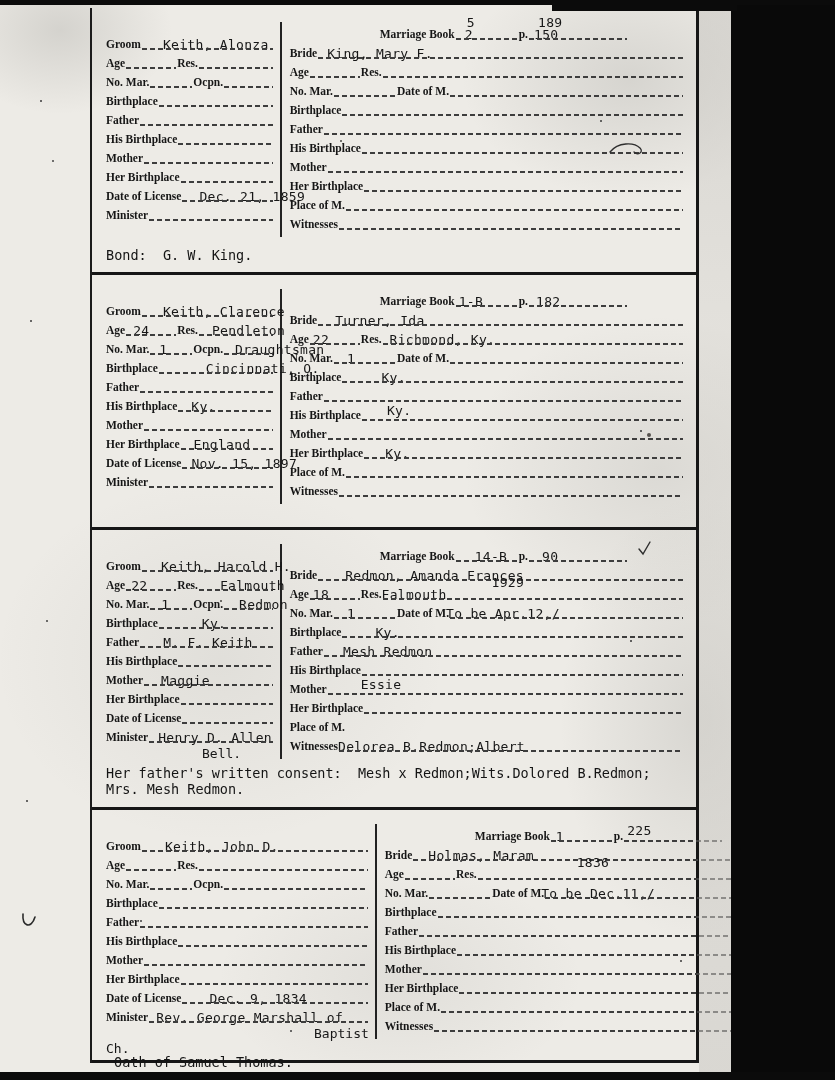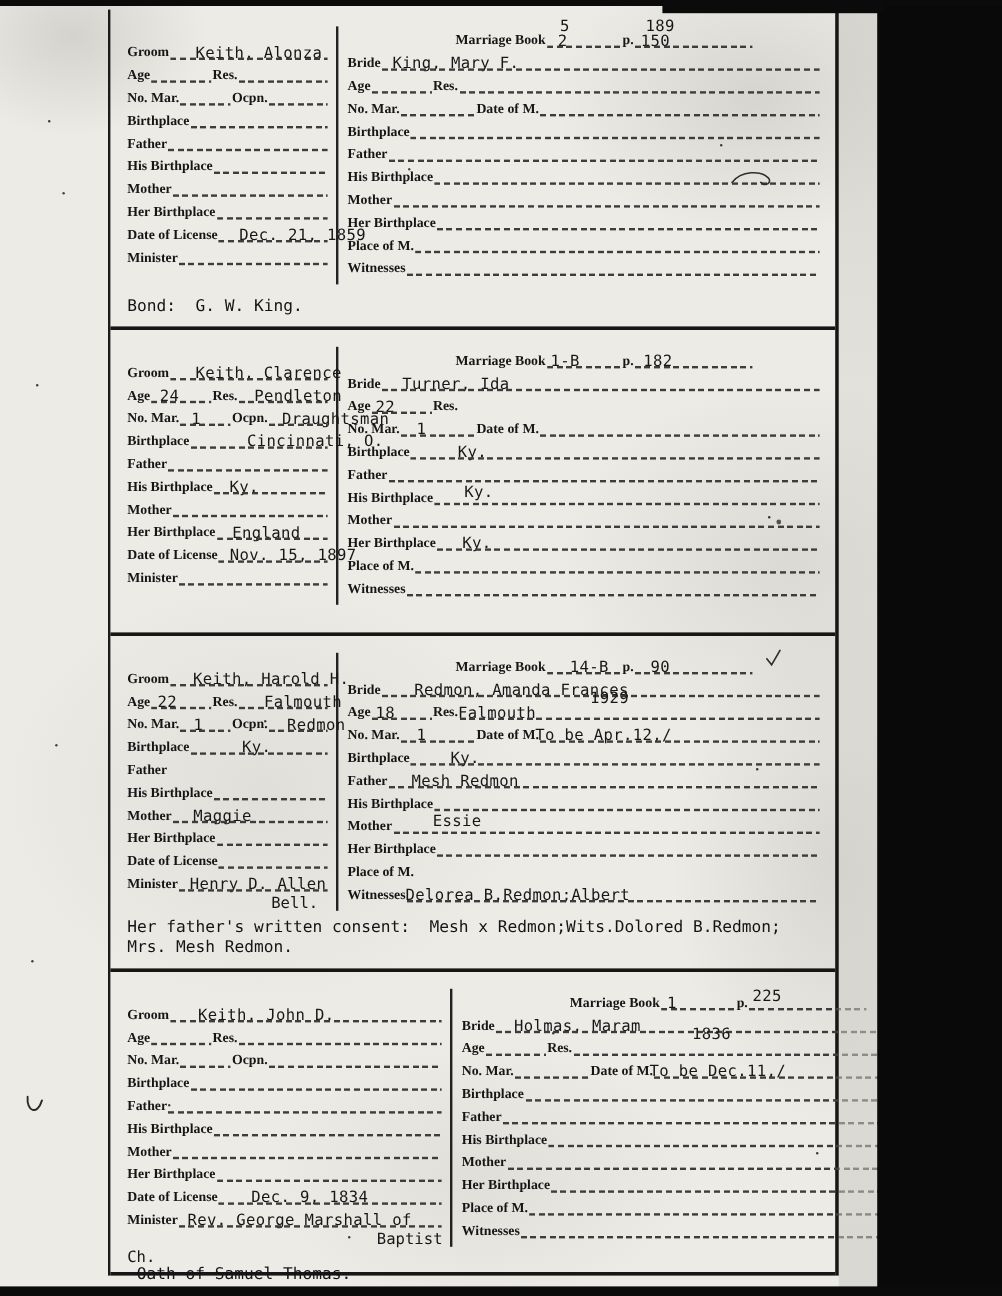--- a/index.html
+++ b/index.html
@@ -303,20 +303,23 @@
               <span class="fill">
                 <span class="val" style="left:18px">Turner, Ida</span>
               </span>
             </div>
           <div class="row">
               <span class="lbl">Age</span>
               <span class="fill fw52">
                 <span class="val" style="left:4px">22</span>
               </span>
               <span class="lbl">Res.</span>
+              <span class="fill">
+                <span class="val" style="left:8px">Richmond, Ky.</span>
+              </span>
             </div>
           <div class="row">
               <span class="lbl">No. Mar.</span>
               <span class="fill fw64">
                 <span class="val" style="left:14px">1</span>
               </span>
               <span class="lbl">Date of M.</span>
               <span class="fill">
                 <span class="val" style="left:0px"></span>
               </span>
@@ -397,20 +400,23 @@
               </span>
             </div>
           <div class="row">
               <span class="lbl">Birthplace</span>
               <span class="fill">
                 <span class="val" style="left:44px">Ky.</span>
               </span>
             </div>
           <div class="row">
               <span class="lbl">Father</span>
+              <span class="fill">
+                <span class="val" style="left:24px">M. F. Keith</span>
+              </span>
             </div>
           <div class="row">
               <span class="lbl">His Birthplace</span>
               <span class="fill">
                 <span class="val" style="left:14px"></span>
               </span>
             </div>
           <div class="row">
               <span class="lbl">Mother</span>
               <span class="fill">
@@ -428,21 +434,21 @@
               <span class="fill">
                 <span class="val" style="left:18px"></span>
               </span>
             </div>
           <div class="row">
               <span class="lbl">Minister</span>
               <span class="fill">
                 <span class="val" style="left:10px">Henry D. Allen</span>
               </span>
             </div>
-          <div class="cont"><span style="margin-left:120px">Bell.</span></div>
+          <div class="cont"><span style="margin-left:96px">Bell.</span></div>
         </div>
         <div class="col-r">
           <div class="row">
               <span class="lbl book-ind">Marriage Book</span>
               <span class="fill fw64">
                 <span class="val" style="left:20px">14-B</span>
               </span>
               <span class="lbl">p.</span>
               <span class="fill fw100">
                 <span class="val" style="left:14px">90</span>

